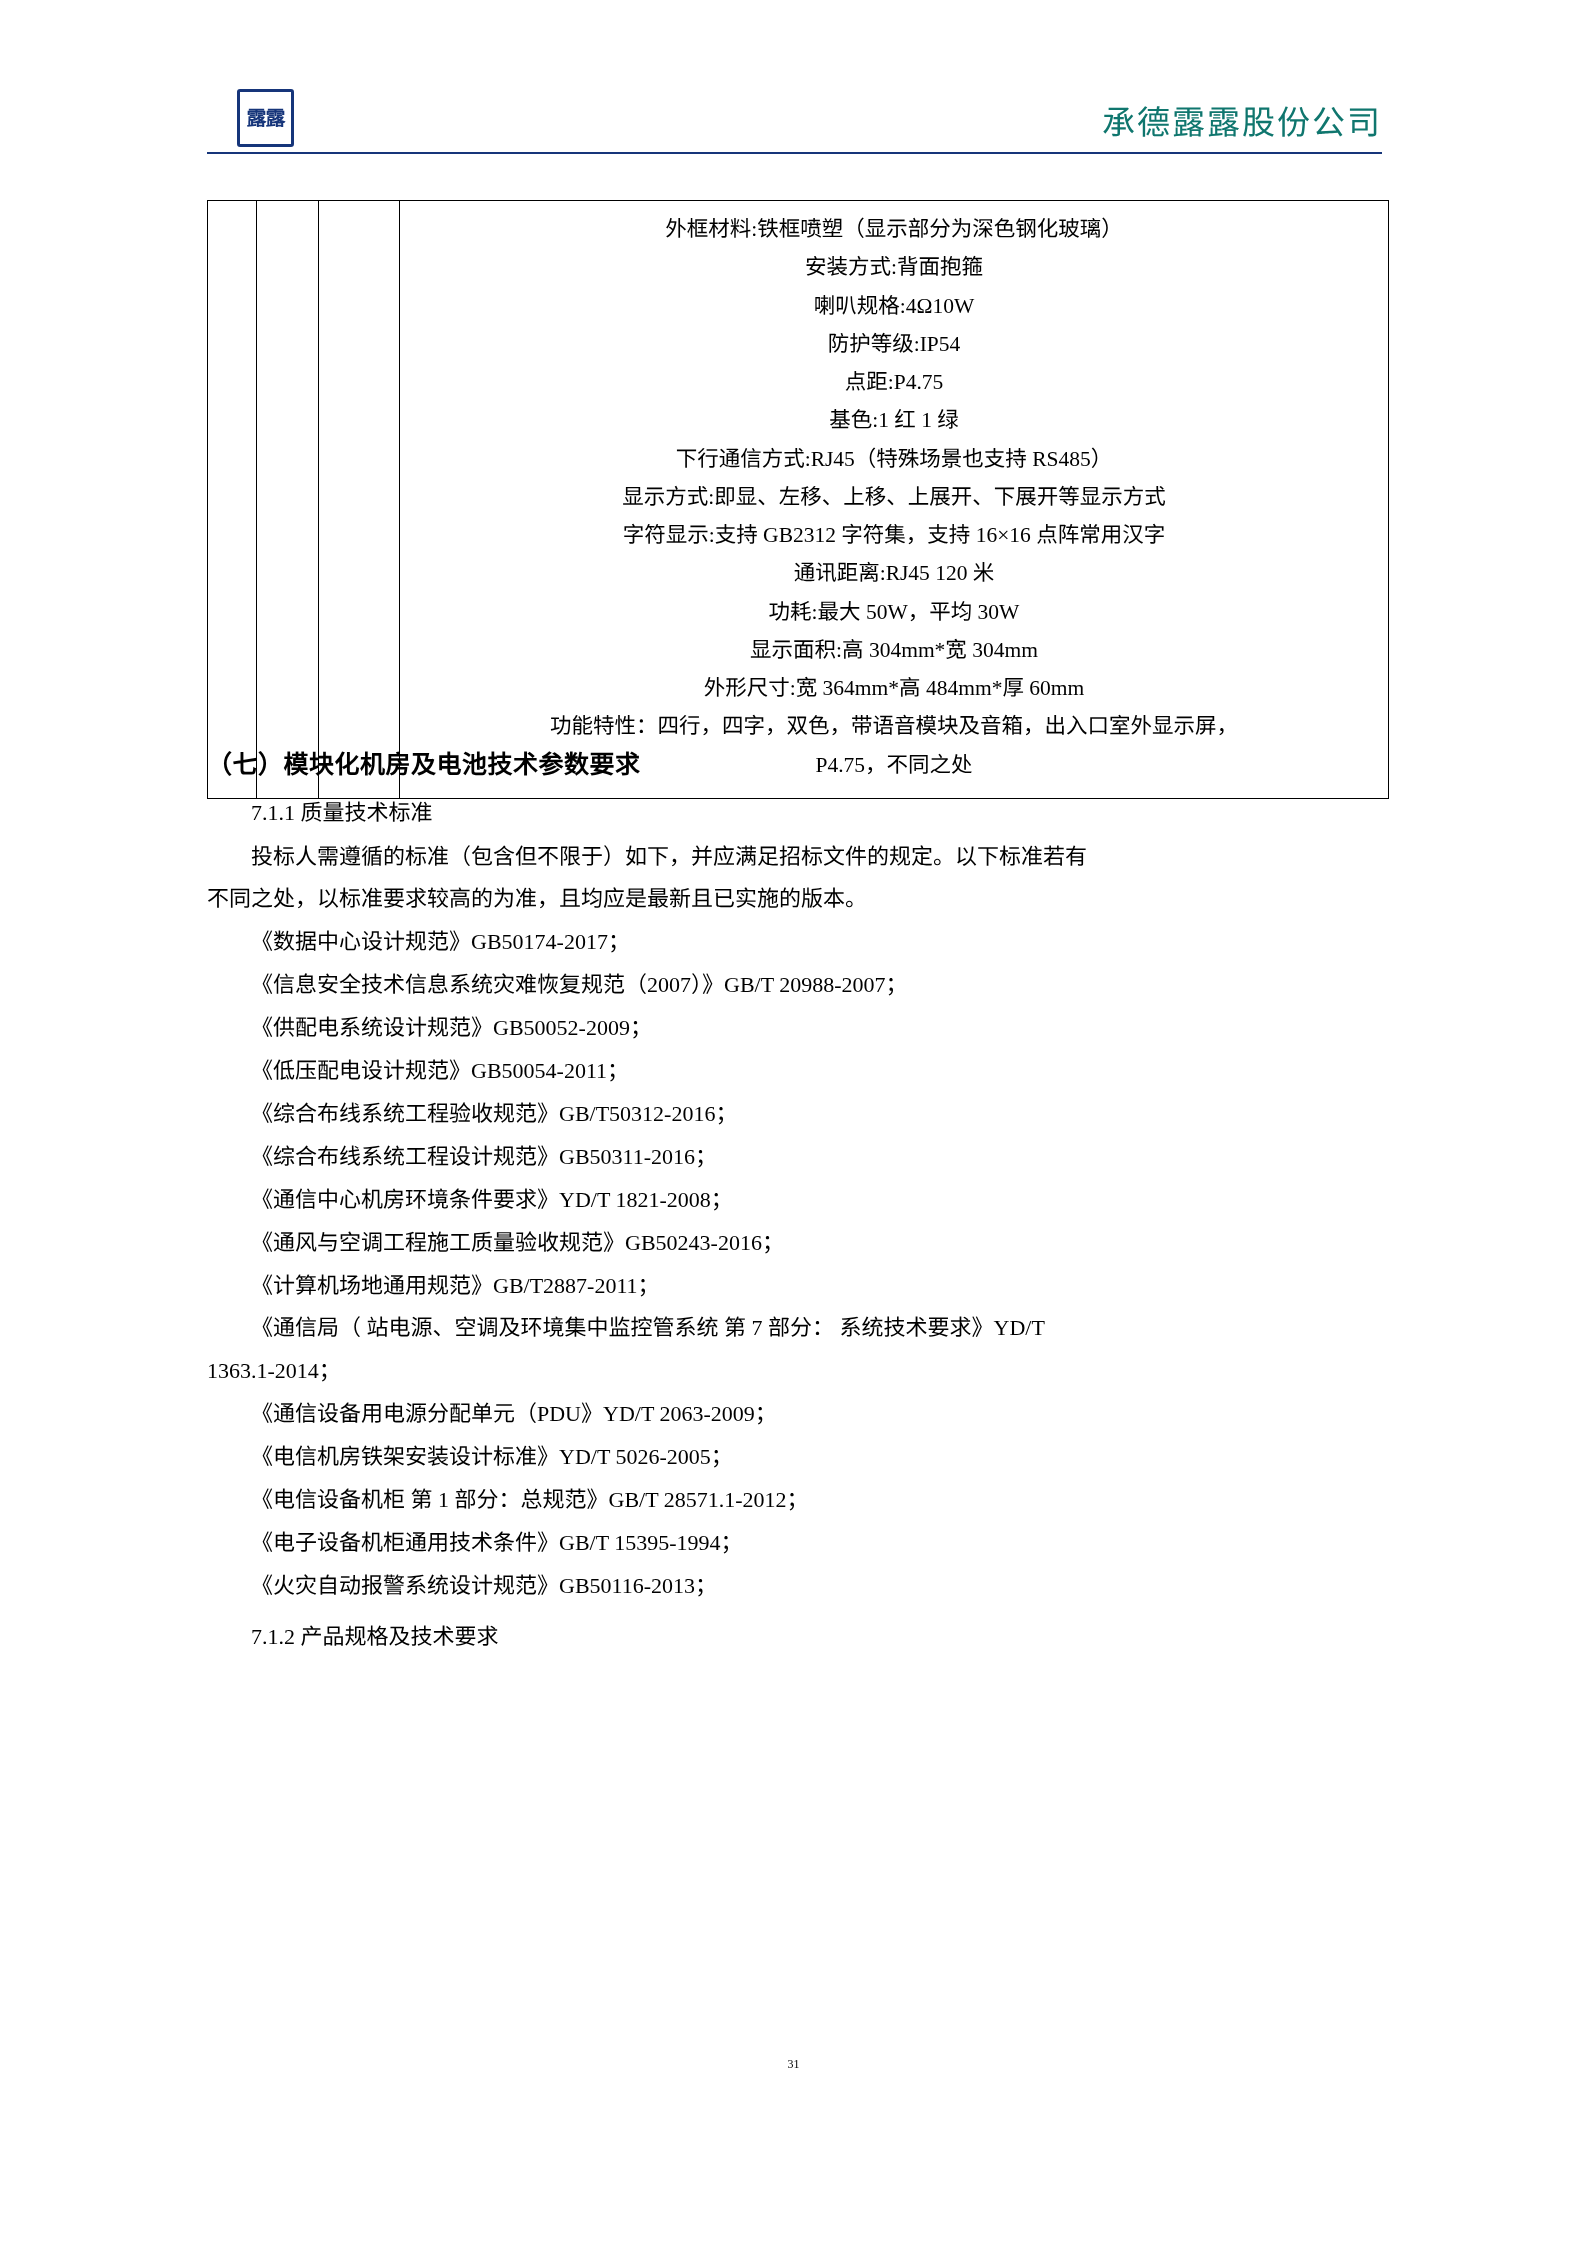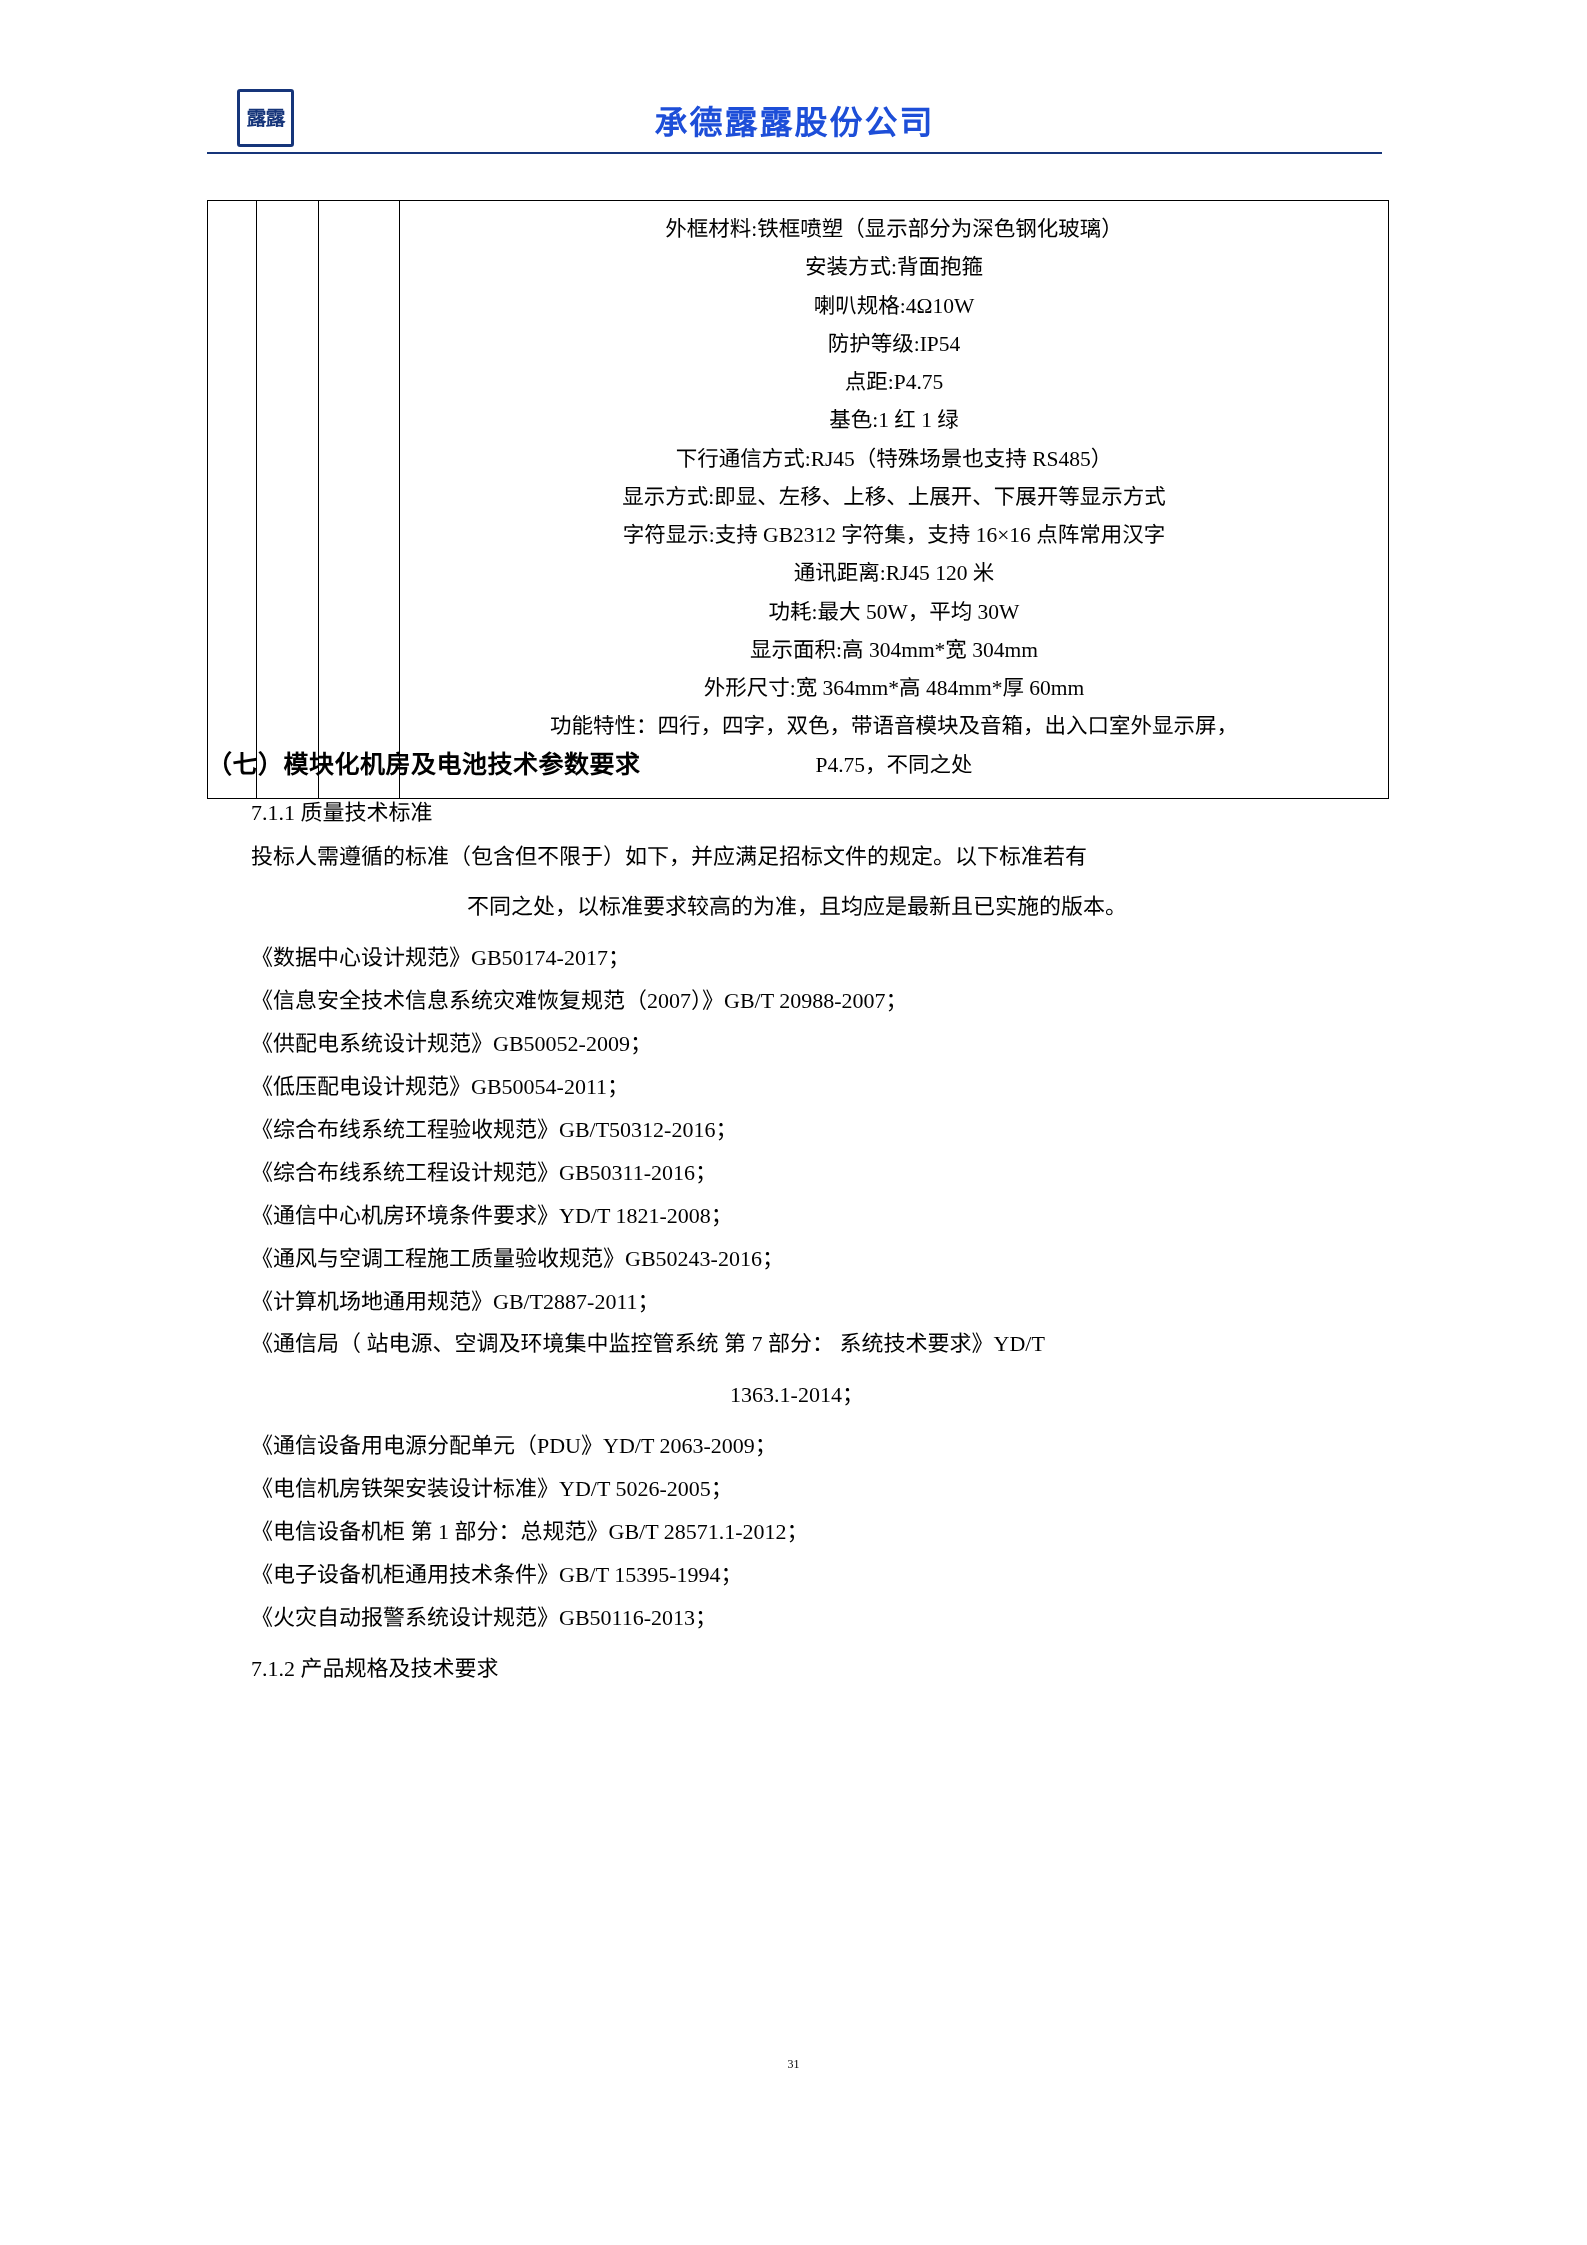--- a/index.html
+++ b/index.html
@@ -53,24 +53,24 @@
     font-size: 20px;
     line-height: 0.95;
     letter-spacing: -1px;
     text-align: center;
   }
   .header-title {
     position: absolute;
     left: 0;
     top: 6px;
     width: 1175px;
-    text-align: center;
+    text-align: right;
     font-size: 33px;
-    font-weight: bold;
-    color: #1d4ed8;
+    font-weight: normal;
+    color: #0f766e;
     letter-spacing: 2px;
     font-family: "Liberation Serif", "DejaVu Serif", serif;
   }
   .header-rule {
     position: absolute;
     left: 0;
     top: 62px;
     width: 1175px;
     height: 0;
     border-top: 2px solid #16357a;
@@ -136,23 +136,22 @@
     margin: 0;
     padding-left: 44px;
   }
   .std-item.wrap {
     padding-left: 0;
     text-indent: 44px;
   }
   .std-cont {
     font-size: 22px;
     line-height: 1.95;
-    margin: 8px;
+    margin: 0;
     padding-left: 0;
-    text-align: center;
   }
 
   
   .page-number {
     position: absolute;
     left: 0;
     top: 2057px;
     width: 1587px;
     text-align: center;
     font-size: 12px;

